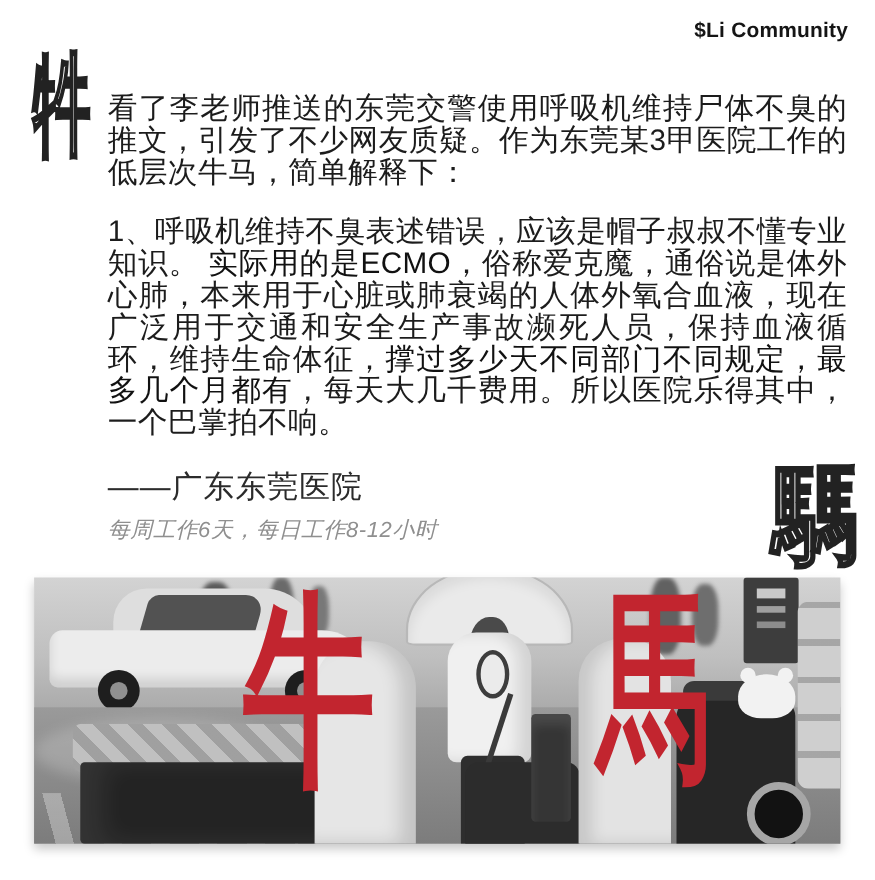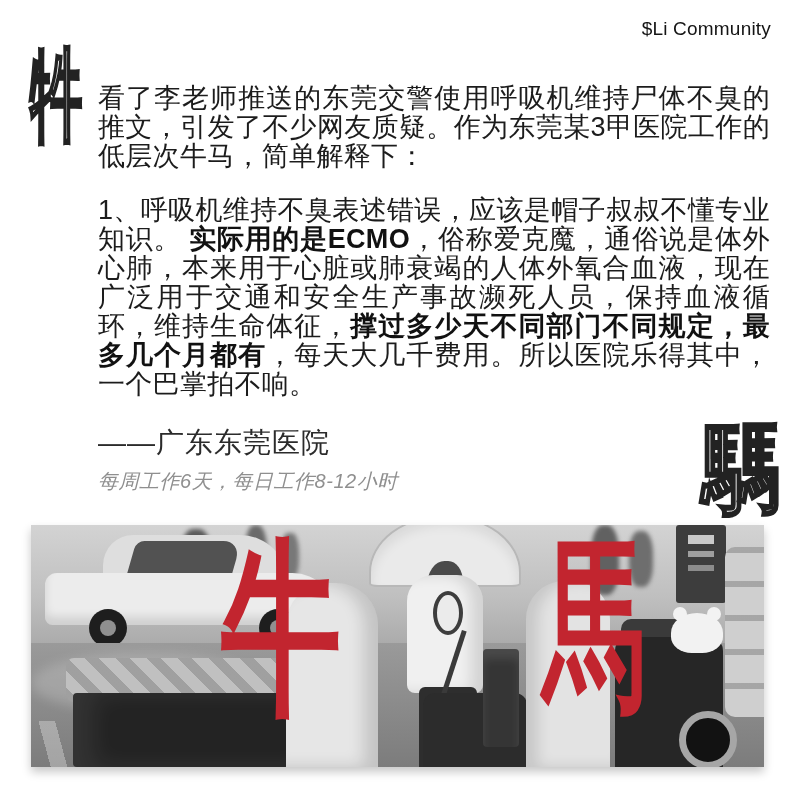--- a/index.html
+++ b/index.html
@@ -3,34 +3,34 @@
 <meta charset="utf-8">
 <style>
   * { margin:0; padding:0; box-sizing:border-box; }
   html,body { background:#ffffff; }
   .page {
     position:relative; width:795px; height:800px; background:#ffffff;
     font-family:"Liberation Sans", sans-serif; overflow:hidden;
   }
   .brand {
     position:absolute; top:18px; right:24px;
-    font-size:19px; font-weight:normal; color:#151515; letter-spacing:0.2px;
+    font-size:19px; font-weight:bold; color:#151515; letter-spacing:0.2px;
   }
   .glyph-left { position:absolute; left:24px; top:38px; width:64px; height:110px; }
   .glyph-right { position:absolute; left:698px; top:414px; width:86px; height:104px; }
   .glyph-left text, .glyph-right text {
     font-family:"Liberation Sans", sans-serif; font-weight:bold;
     fill:#ffffff; stroke:#222222; stroke-width:3px;
   }
   .content { position:absolute; left:98px; top:84px; width:672px; }
   .para {
     font-size:27px; line-height:29px; color:#1c1c1c;
     text-align:justify; letter-spacing:0.3px; margin-bottom:25px;
   }
-  .para b { font-weight:bold; color:#111; }
+  .para b { font-weight:normal; color:#111; }
   .attr-wrap { margin-top:12px; text-align:left; padding-right:90px; }
   .attribution { font-size:28px; color:#2b2b2b; letter-spacing:1px; }
   .attribution-note {
     margin-top:6px; font-size:20px; font-style:italic; color:#8f8f8f; letter-spacing:0.5px;
   }
   
   .photo {
     position:absolute; left:31px; top:525px; width:733px; height:242px;
     overflow:hidden; background:linear-gradient(180deg,#d3d3d3 0%,#bfbfbf 30%,#a5a5a5 55%,#8b8b8b 100%);
     box-shadow:0 5px 9px rgba(0,0,0,0.22);

